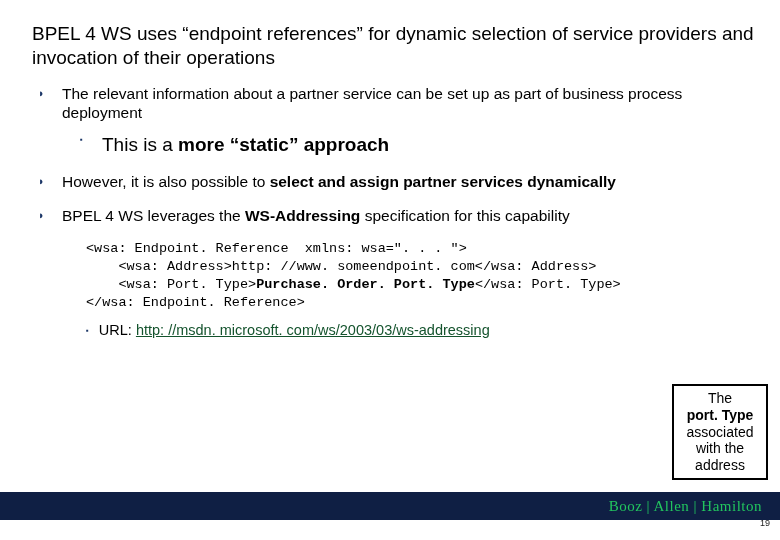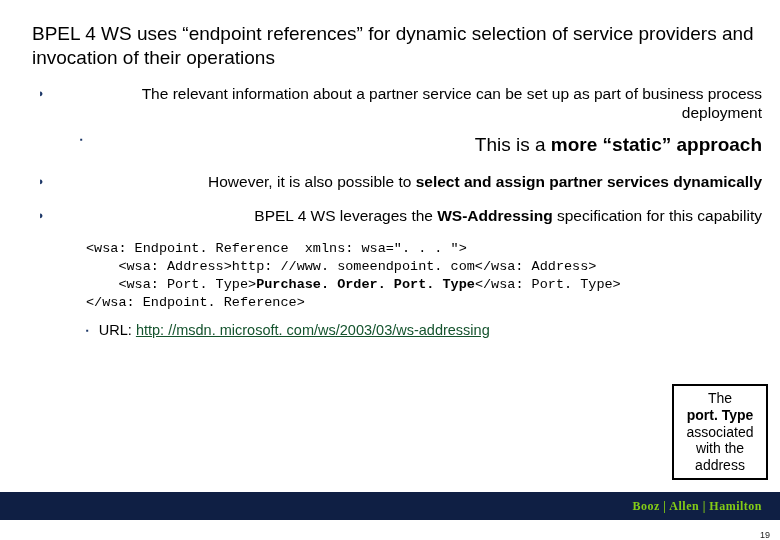--- a/index.html
+++ b/index.html
@@ -1,34 +1,34 @@
 <!DOCTYPE html>
 <html><head>
 <meta charset="utf-8">
 <style>
   * { box-sizing: border-box; margin: 0; padding: 0; }
   html, body { width: 780px; height: 540px; font-family: Arial, Helvetica, sans-serif; background: #fff; color: #000; }
   .slide { width: 780px; height: 540px; position: relative; padding: 22px 18px 0 32px; }
   .title { font-size: 19px; font-weight: normal; line-height: 1.25; margin-bottom: 14px; }
-  ul.lvl1 { list-style: none; padding-left: 24px; text-align: right; }
+  ul.lvl1 { list-style: none; padding-left: 24px; }
   ul.lvl1 > li { position: relative; font-size: 15.5px; line-height: 1.28; margin-bottom: 14px; padding-left: 6px; }
   ul.lvl1 > li::before { content: "◗"; position: absolute; left: -18px; top: 2px; font-size: 11px; color: #1a3566; }
   ul.lvl2 { list-style: none; padding-left: 36px; margin-top: 10px; }
   ul.lvl2 > li { position: relative; font-size: 19px; line-height: 1.3; margin-bottom: 12px; padding-left: 4px; }
   ul.lvl2 > li::before { content: "▪"; position: absolute; left: -18px; top: 2px; font-size: 8px; color: #1a3566; }
   .code-block { font-family: "Courier New", monospace; font-size: 13.5px; line-height: 1.35; margin: 4px 0 10px 54px; white-space: pre; }
   .code-block b { font-weight: bold; }
   .url-line { display: flex; align-items: baseline; gap: 10px; padding-left: 54px; font-size: 14.5px; }
   .url-line .sq { font-size: 8px; color: #1a3566; position: relative; top: -2px; }
   a.link { color: #14532d; text-decoration: underline; }
   .callout { position: absolute; right: 12px; top: 384px; width: 96px; border: 2px solid #000; background: #fff; font-size: 14px; text-align: center; padding: 4px 3px; line-height: 1.2; }
   .callout b { font-weight: bold; text-align: right; }
   .footer-bar { position: absolute; left: 0; bottom: 20px; width: 100%; height: 28px; background: #0f1f44; display: flex; align-items: center; justify-content: flex-end; padding-right: 18px; }
-  .footer-bar span { color: #84cc16; font-family: Georgia, 'Times New Roman', serif; font-size: 12px; letter-spacing: 0.5px; font-weight: bold; }
-  .pagenum { position: absolute; right: 10px; bottom: 0; font-size: 9px; color: #222; }
+  .footer-bar span { color: #22c55e; font-family: Georgia, 'Times New Roman', serif; font-size: 15px; letter-spacing: 0.5px; }
+  .pagenum { position: absolute; right: 10px; bottom: 12px; font-size: 9px; color: #222; }
   b, strong { font-weight: bold; }
 </style>
 </head>
 <body>
 
 <div class="slide">
 
   <div class="title">BPEL 4 WS uses “endpoint references” for dynamic selection of service providers and invocation of their operations</div>
 
   <ul class="lvl1">

